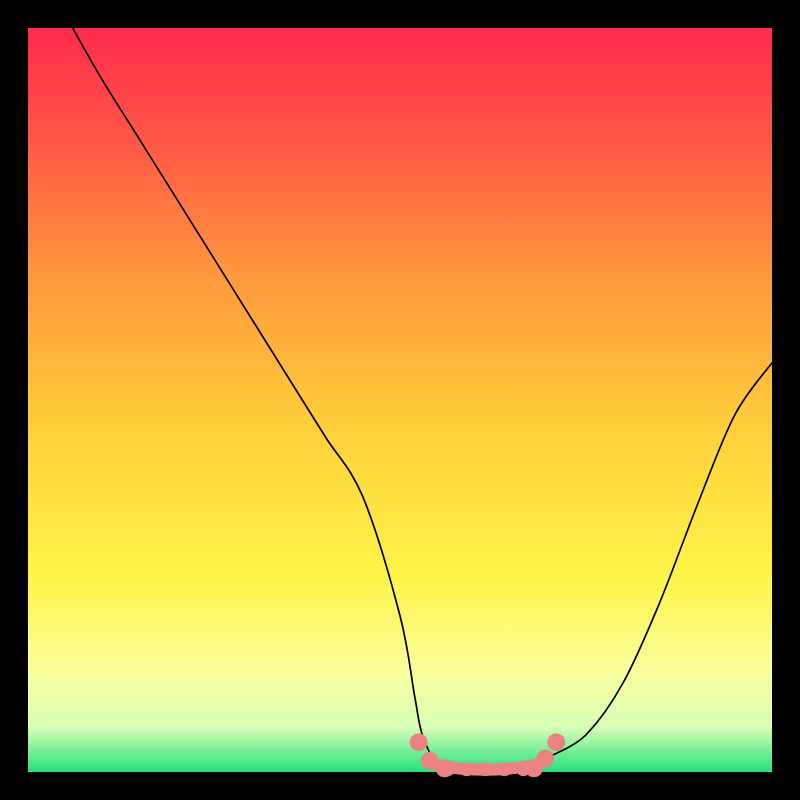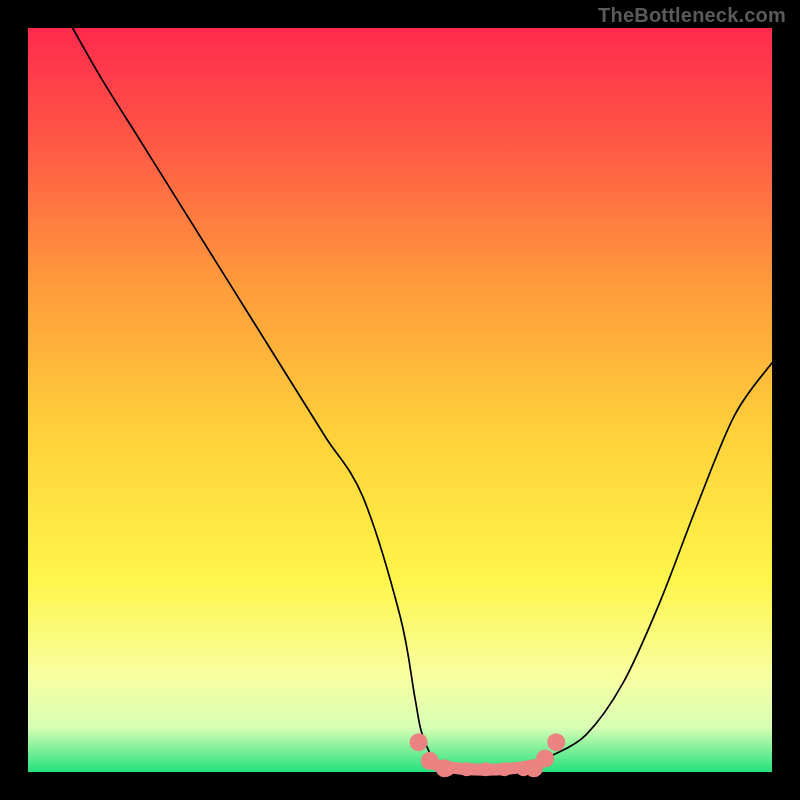--- a/index.html
+++ b/index.html
@@ -49,21 +49,20 @@
   }
   .plateau-knot {
     fill: #eb8383;
   }
 </style>
 </head>
 <body>
 
 <div class="stage">
 
-  <div class="watermark">TheBottleneck.com</div>
 
   <svg viewBox="0 0 800 800">
     <defs>
       <linearGradient id="bg" x1="0" y1="0" x2="0" y2="1">
         <stop offset="0%" stop-color="#ff2a4d"></stop>
         <stop offset="16%" stop-color="#ff5a45"></stop>
         <stop offset="34%" stop-color="#ff9a3c"></stop>
         <stop offset="55%" stop-color="#ffd23a"></stop>
         <stop offset="74%" stop-color="#fff54a"></stop>
         <stop offset="87%" stop-color="#f8ffa0"></stop>

